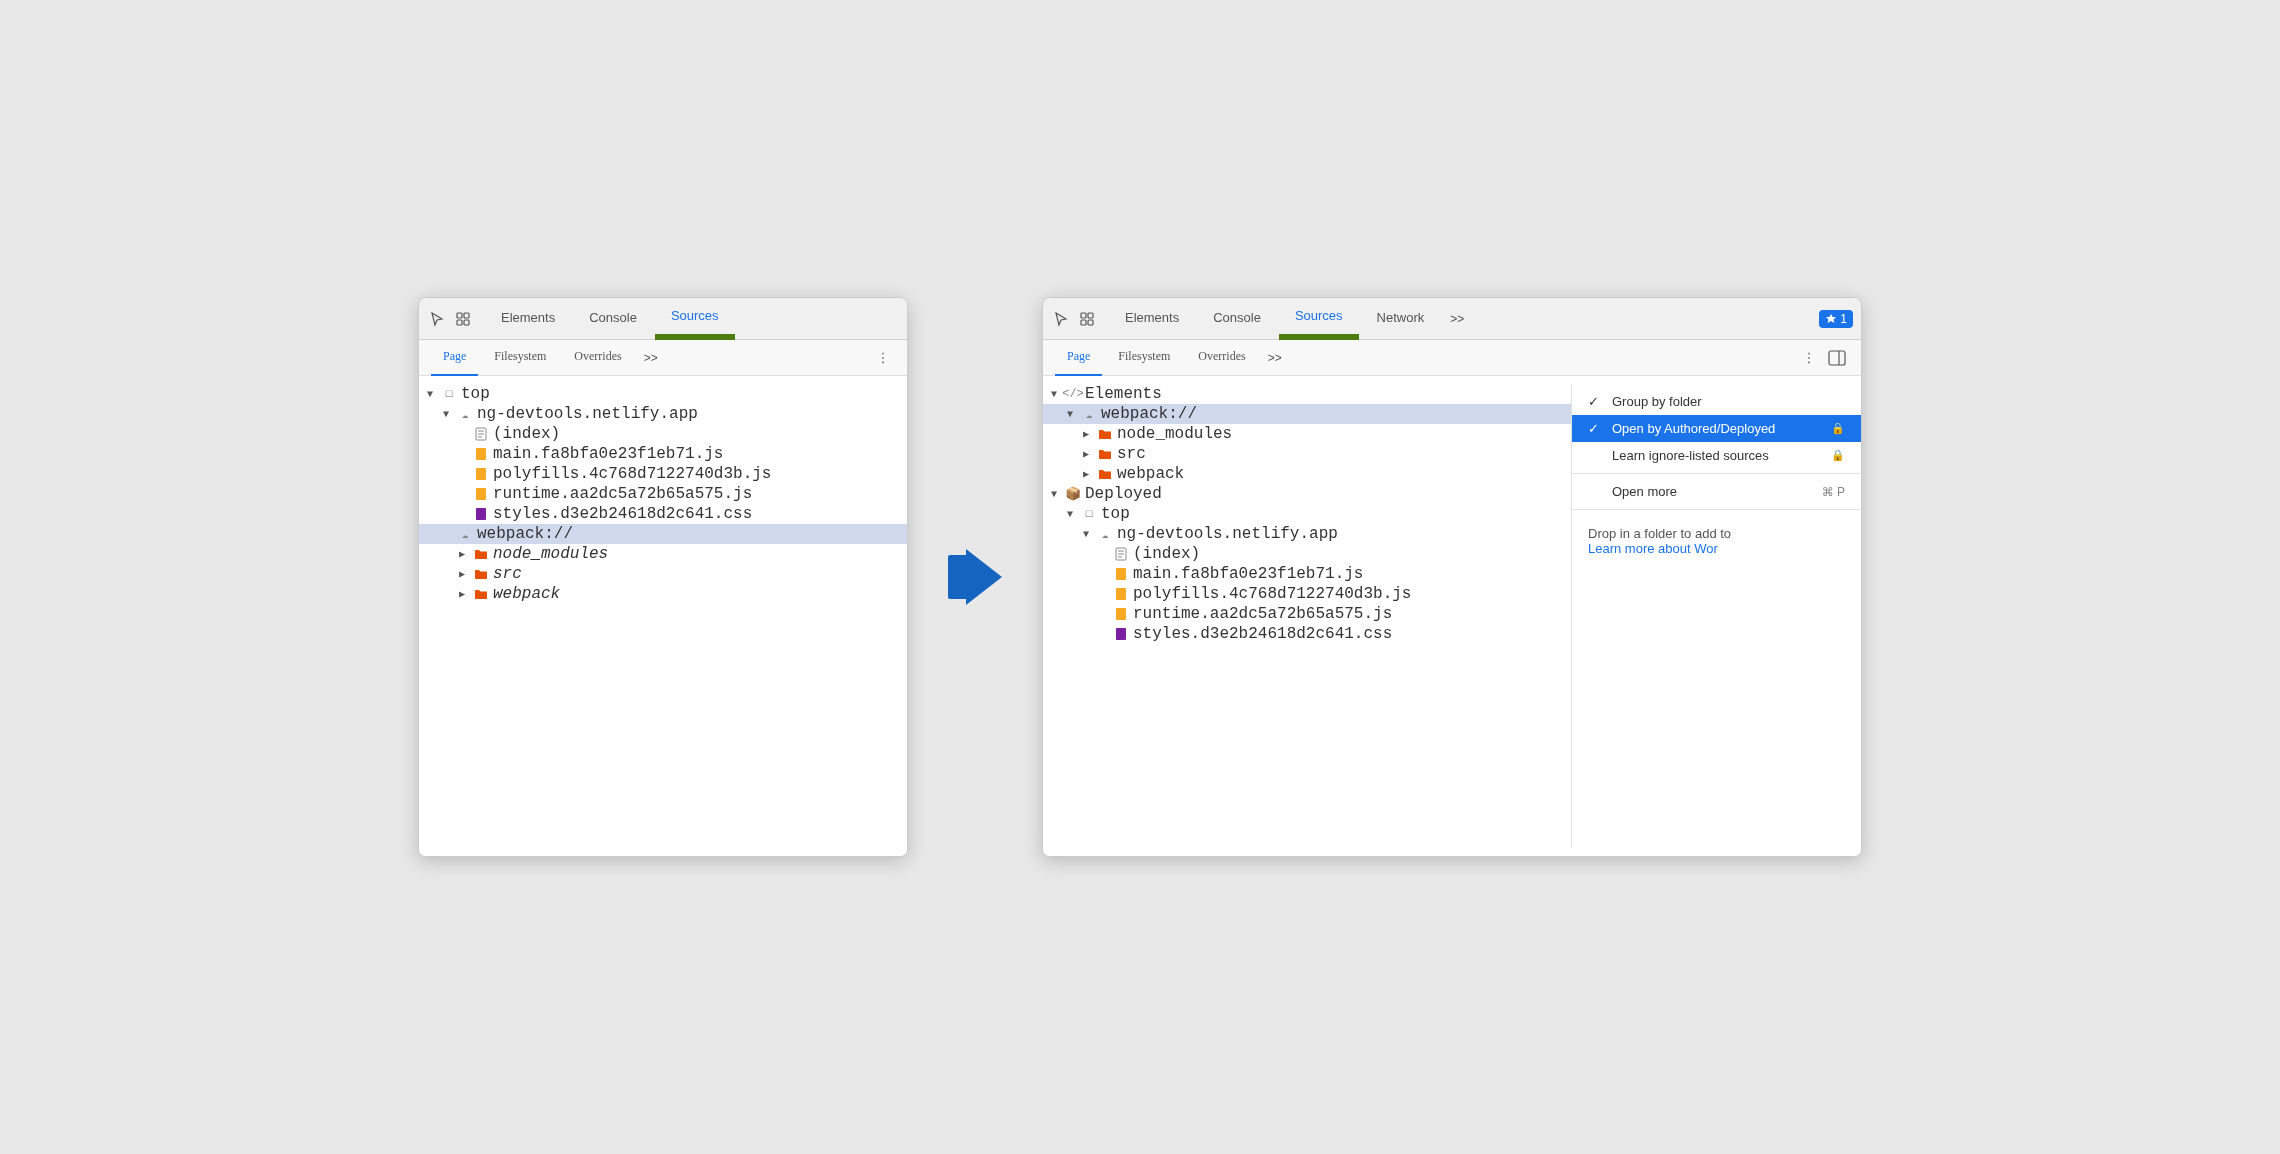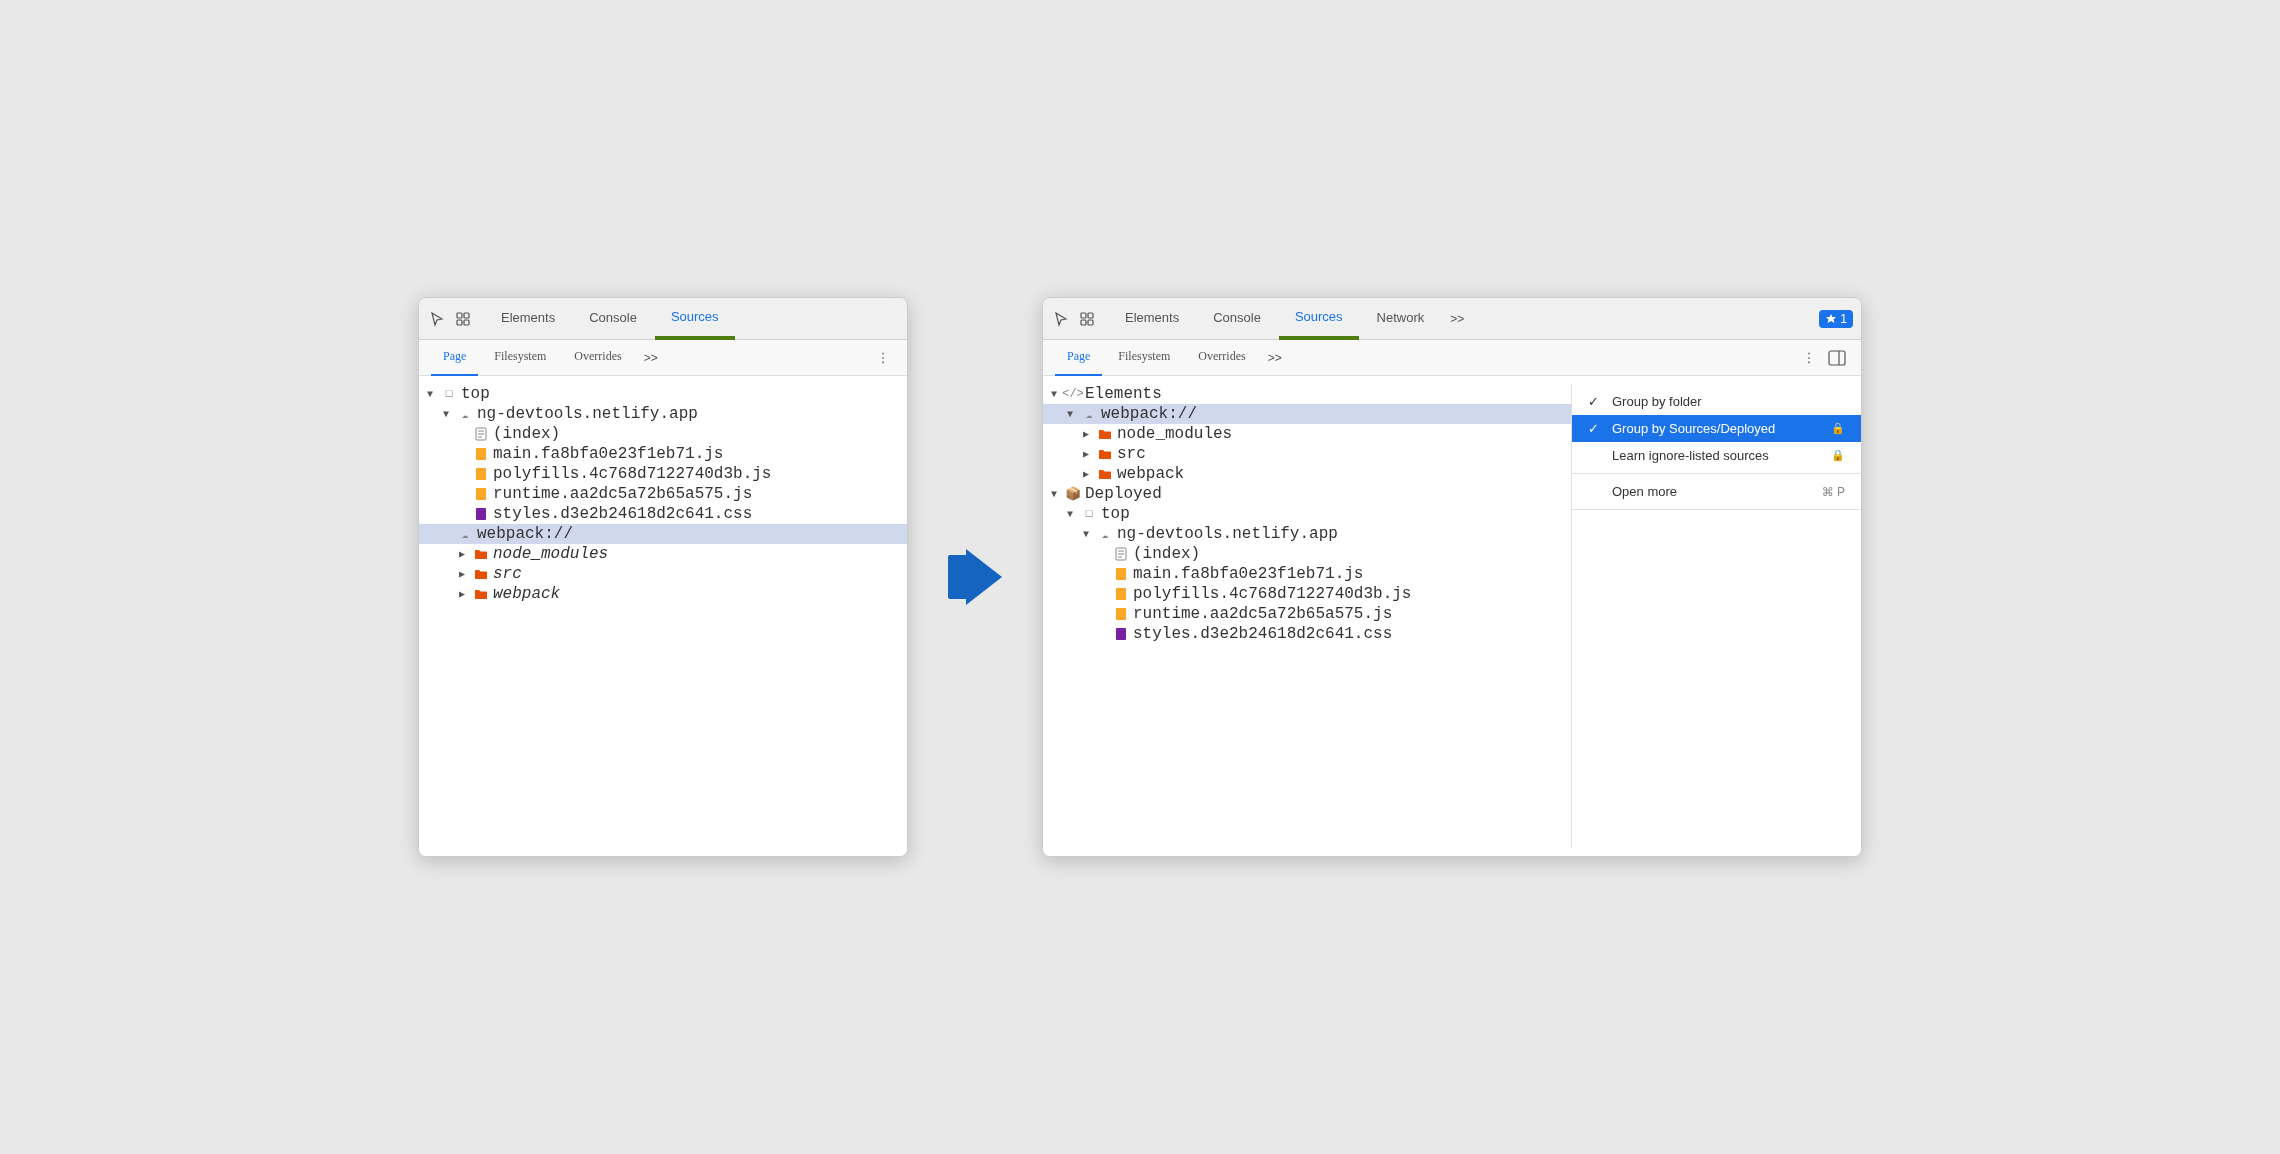--- a/index.html
+++ b/index.html
@@ -62,21 +62,21 @@
       height: 42px;
       display: flex;
       align-items: center;
       font-size: 13px;
       color: #555;
       cursor: pointer;
       border-bottom: 2px solid transparent;
     }
     .tab.active {
       color: #1a73e8;
-      border-bottom: 4px solid #4d7c0f;
+      border-bottom: 6px solid #4d7c0f;
       font-weight: 500;
     }
     .tab-more {
       padding: 0 8px;
       height: 42px;
       display: flex;
       align-items: center;
       color: #555;
       font-size: 12px;
     }
@@ -598,32 +598,36 @@
 
       <div style="width:290px;border-left:1px solid #e0e0e0;position:relative;display:flex;flex-direction:column;">
 
         <div class="context-menu" style="position:relative;border:none;box-shadow:none;border-radius:0;border-bottom:1px solid #e0e0e0;width:100%;">
           <div class="menu-item">
             <span class="menu-check">✓</span>
             <span class="menu-label">Group by folder</span>
           </div>
           <div class="menu-item active-item">
             <span class="menu-check" style="color:white;">✓</span>
-            <span class="menu-label">Group by Sources/Deployed</span>
+            <span class="menu-label">Open by Authored/Deployed</span>
             <span class="menu-icon-right white">🔒</span>
           </div>
           <div class="menu-item">
             <span class="menu-check"></span>
             <span class="menu-label">Learn ignore-listed sources</span>
             <span class="menu-icon-right">🔒</span>
           </div>
           <div class="menu-divider"></div>
           <div class="menu-item">
             <span class="menu-check"></span>
             <span class="menu-label">Open more</span>
             <span class="menu-shortcut">⌘ P</span>
           </div>
         </div>
 
+        <div class="filesystem-area">
+          <div>Drop in a folder to add to</div>
+          <a class="filesystem-link" href="#">Learn more about Wor</a>
+        </div>
       </div>
     </div>
   </div>
 </div>
 
 </body></html>

